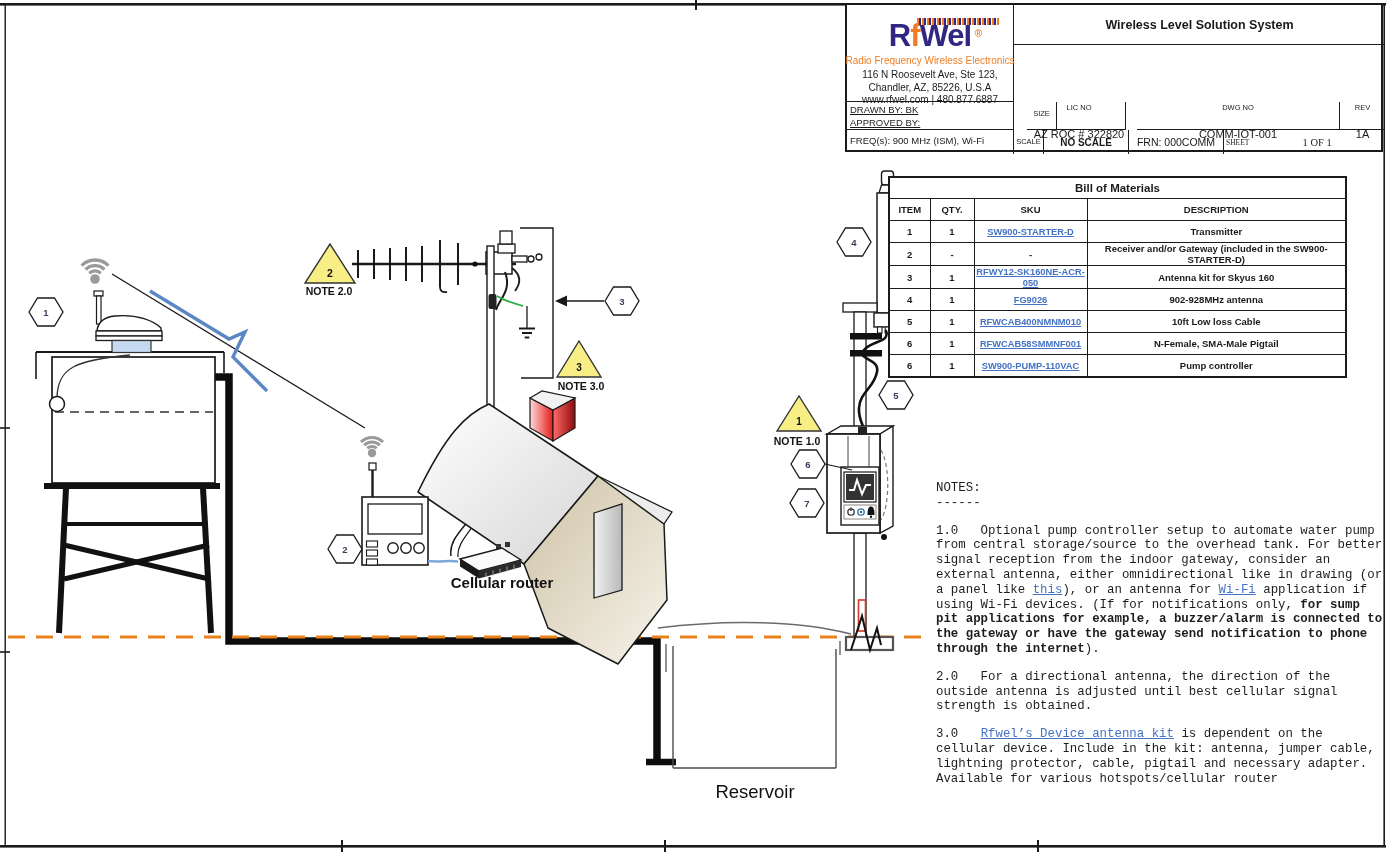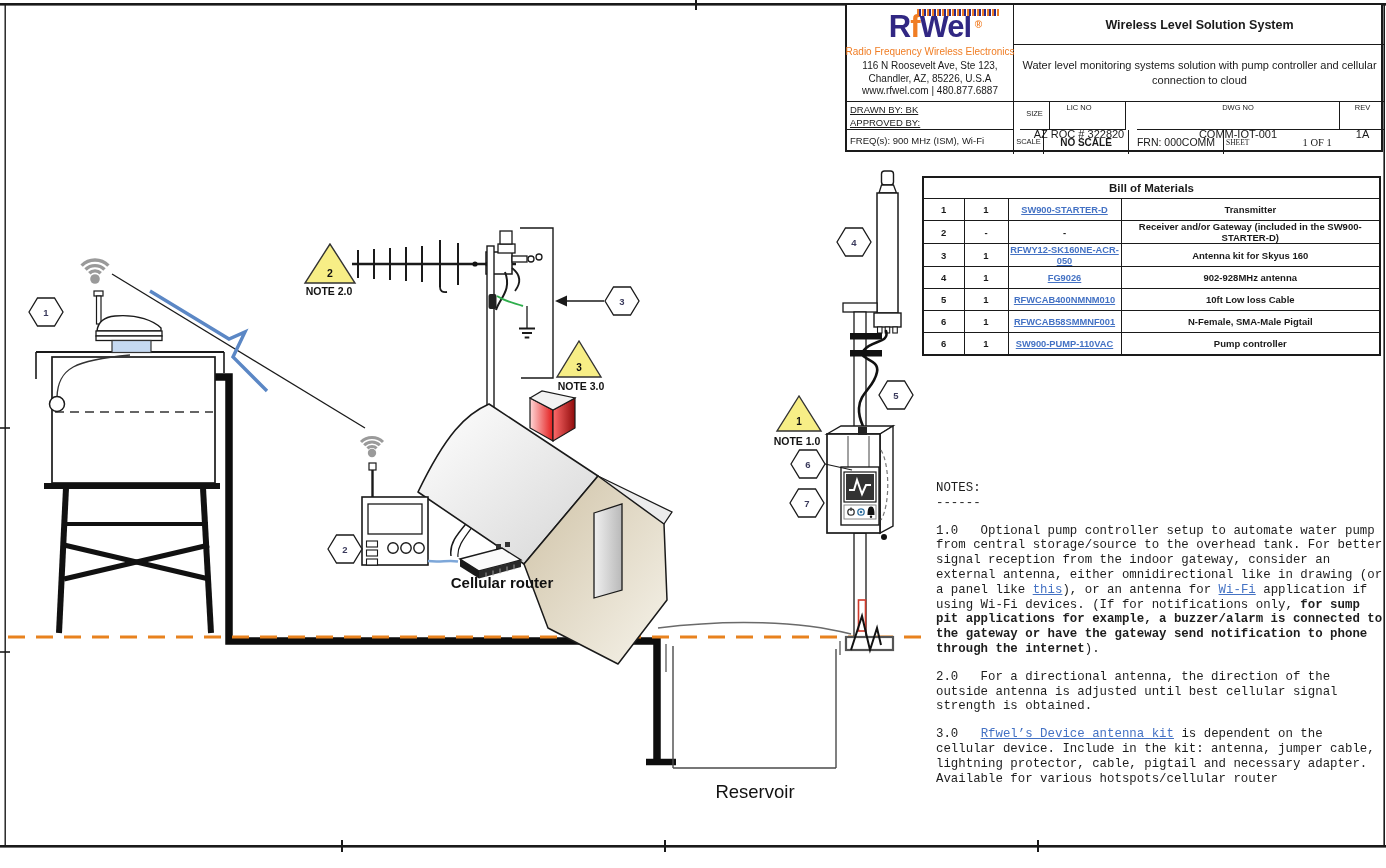--- a/index.html
+++ b/index.html
@@ -4,56 +4,56 @@
 <style>
   html,body{margin:0;padding:0;background:#fff;}
   #sheet{position:relative;width:1386px;height:868px;background:#fff;overflow:hidden;
          font-family:"Liberation Sans",sans-serif;color:#1a1a1a;}
   #diagram-svg{position:absolute;left:0;top:0;z-index:1;}
   
   .tb{position:absolute;left:845px;top:3px;width:538px;height:149px;border:2px solid #1a1a1a;
       background:#fff;z-index:3;box-sizing:border-box;}
   .tb .cell{position:absolute;box-sizing:border-box;}
   .tb-logo{left:0;top:0;width:167px;height:97px;border-right:1.5px solid #1a1a1a;border-bottom:1.5px solid #1a1a1a;
-           display:flex;flex-direction:column;align-items:center;justify-content:flex-start;padding-top:7px;}
+           display:flex;flex-direction:column;align-items:center;justify-content:flex-start;padding-top:16px;}
   .logo-row{position:relative;line-height:30px;height:34px;}
   .logo-row .lr,.logo-row .lw{font-weight:bold;font-size:31px;color:#312783;letter-spacing:-1px;}
   .logo-row .lf{font-weight:bold;font-size:31px;color:#F07D24;letter-spacing:-1px;}
   .logo-row .reg{position:absolute;right:-11px;top:-2px;font-size:10px;color:#F07D24;font-weight:bold;}
   .barcode{position:absolute;left:28px;top:-3px;width:82px;height:7px;
            background:repeating-linear-gradient(90deg,#F07D24 0 2px,#312783 2px 4px,#fff 4px 5px);}
   .tagline{font-size:10px;font-weight:normal;color:#F07D24;margin-top:0px;white-space:nowrap;}
   .addr{font-size:10px;color:#1a1a1a;text-align:center;line-height:12.5px;margin-top:3px;}
   .tb-drawn{left:0;top:97px;width:167px;height:28px;border-right:1.5px solid #1a1a1a;border-bottom:1.5px solid #1a1a1a;
             font-size:9.5px;line-height:13px;padding:1px 0 0 3px;text-decoration:underline;}
   .tb-freq{left:0;top:125px;width:167px;height:24px;border-right:1.5px solid #1a1a1a;
            font-size:9.5px;padding:5px 0 0 3px;}
   .tb-title{left:167px;top:0;width:371px;height:40px;border-bottom:1.5px solid #1a1a1a;
             display:flex;align-items:center;justify-content:center;font-weight:bold;font-size:12.5px;}
   .tb-desc{left:167px;top:40px;width:371px;height:57px;border-bottom:1.5px solid #1a1a1a;
            display:flex;align-items:center;justify-content:center;text-align:center;font-size:11px;
            padding:0 8px;line-height:15px;}
   .lbl{font-size:7.5px;color:#222;display:block;text-align:center;padding-top:1px;}
   .val{font-size:11px;text-align:center;display:block;margin-top:16px;}
-  .tb-size{left:173px;top:97px;width:30px;height:28px;border-right:1px solid #1a1a1a;border-bottom:1.5px solid #1a1a1a;}
+  .tb-size{left:180px;top:97px;width:30px;height:28px;border-right:1px solid #1a1a1a;border-bottom:1.5px solid #1a1a1a;}
   .tb-lic {left:186px;top:97px;width:93px;height:28px;border-right:1px solid #1a1a1a;border-bottom:1.5px solid #1a1a1a;}
   .tb-dwg {left:290px;top:97px;width:203px;height:28px;border-right:1px solid #1a1a1a;border-bottom:1.5px solid #1a1a1a;}
   .tb-rev {left:493px;top:97px;width:45px;height:28px;border-bottom:1.5px solid #1a1a1a;}
   .tb-scalel{left:167px;top:125px;width:30px;height:24px;border-right:1px solid #1a1a1a;}
   .tb-scalev{left:197px;top:125px;width:85px;height:24px;border-right:1px solid #1a1a1a;
              display:flex;align-items:center;justify-content:center;font-weight:bold;font-size:10px;}
   .tb-frn{left:282px;top:125px;width:95px;height:24px;border-right:1px solid #1a1a1a;
           display:flex;align-items:center;justify-content:center;font-size:10.5px;}
   .tb-sheet{left:377px;top:125px;width:161px;height:24px;}
   .tb-scalel .lbl,.tb-size .lbl{padding-top:7px;}
   .tb-sheet .inner{display:flex;align-items:center;height:100%;font-family:Liberation Serif, serif;}
   .tb-sheet .lbl{padding-left:2px;text-align:left;}
   .tb-sheet .sv{flex:1;text-align:center;font-size:10.5px;}
   
-  .bom{position:absolute;left:922px;top:176px;width:459px;z-index:3;border-collapse:collapse;
+  .bom{position:absolute;left:888px;top:176px;width:459px;z-index:3;border-collapse:collapse;
        table-layout:fixed;background:#fff;}
   .bom td,.bom th{border:1px solid #1a1a1a;font-size:9.5px;font-weight:bold;text-align:center;
                   padding:0;height:21px;overflow:hidden;}
   .bom .trow td{height:20px;font-size:11.5px;}
   .bom a{color:#4472C4;font-weight:bold;font-size:9.3px;}
   .bom{border:2px solid #1a1a1a;}
   
   .notes{position:absolute;left:936px;top:481px;width:452px;z-index:3;
          font-family:"Liberation Mono","DejaVu Sans Mono",monospace;font-size:12.4px;
          line-height:14.8px;color:#1d1d1d;}
@@ -355,21 +355,20 @@
         <div>Chandler, AZ, 85226, U.S.A</div>
         <div>www.rfwel.com | 480.877.6887</div>
       </div>
     </div>
     <div class="cell tb-drawn">
       <div>DRAWN BY: BK</div>
       <div>APPROVED BY:</div>
     </div>
     <div class="cell tb-freq">FREQ(s): 900 MHz (ISM), Wi-Fi</div>
     <div class="cell tb-title">Wireless Level Solution System</div>
-    <div class="cell tb-desc">Water level monitoring systems solution with pump controller and cellular connection to cloud</div>
     <div class="cell tb-size">
       <span class="lbl">SIZE</span>
     </div>
     <div class="cell tb-lic">
       <span class="lbl">LIC NO</span>
       <span class="val">AZ ROC # 322820</span>
     </div>
     <div class="cell tb-dwg">
       <span class="lbl">DWG NO</span>
       <span class="val">COMM-IOT-001</span>
@@ -396,20 +395,26 @@
         <col style="width:41px">
         <col style="width:44px">
         <col style="width:113px">
         <col>
       </colgroup>
     <tbody>
         <tr class="trow">
       <td colspan="4">Bill of Materials</td>
     </tr>
     <tr>
+      <th>ITEM</th>
+      <th>QTY.</th>
+      <th>SKU</th>
+      <th>DESCRIPTION</th>
+    </tr>
+    <tr>
       <td>1</td>
       <td>1</td>
       <td><a href="#">SW900-STARTER-D</a></td>
       <td>Transmitter</td>
     </tr>
     <tr>
       <td>2</td>
       <td>-</td>
       <td>-</td>
       <td>Receiver and/or Gateway (included in the SW900-STARTER-D)</td>

